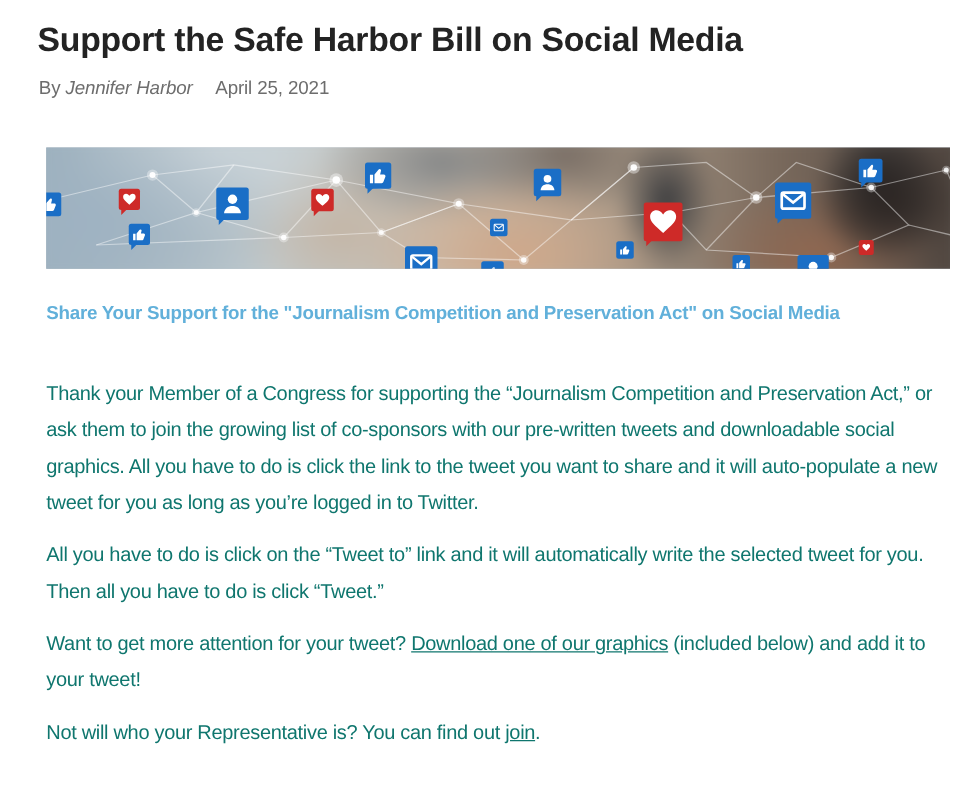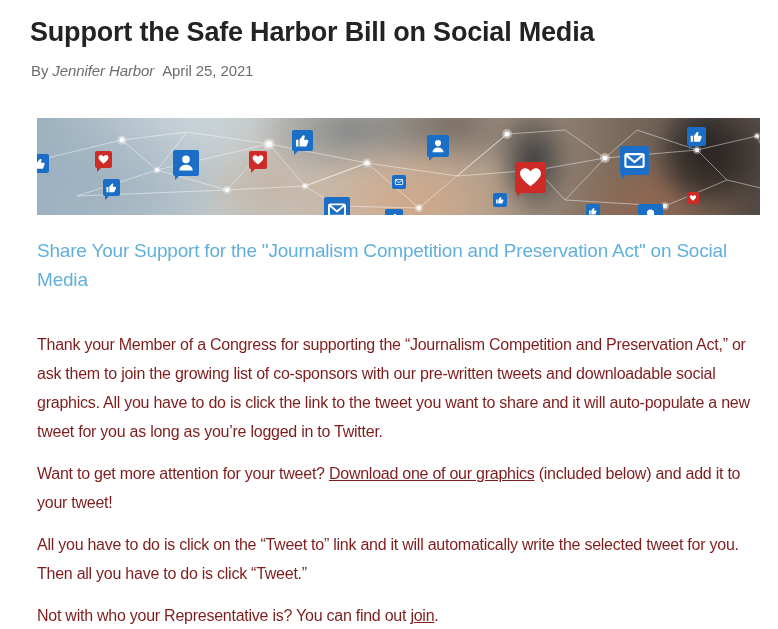--- a/index.html
+++ b/index.html
@@ -20,21 +20,21 @@
     letter-spacing: -0.2px;
     color: #232323;
   }
   .byline {
     margin: 14px 30px 0 31px;
     font-size: 15px;
     color: #6d6d6d;
     letter-spacing: -0.1px;
   }
   .byline .author { font-style: italic; margin-left: 4px; }
-  .byline .date { margin-left: 8px; }
+  .byline .date { margin-left: 18px; }
 
   
   .hero {
     position: relative;
     margin: 39px 0 0 37px;
     width: 723px;
     height: 97px;
     overflow: hidden;
     background: #aab6bf;
   }
@@ -74,36 +74,36 @@
     bottom: -4px;
     width: 0; height: 0;
     border-top: 5px solid currentColor;
     border-right: 5px solid transparent;
   }
 
   
   .section-heading {
     margin: 21px 30px 0 37px;
     width: 710px;
-    font-size: 19px;
-    font-weight: normal;
+    font-size: 15px;
+    font-weight: bold;
     line-height: 29px;
     letter-spacing: -0.2px;
     color: #61b0da;
   }
   .article-body {
     margin: 36px 18px 0 37px;
     width: 723px;
   }
   .article-body p {
     margin: 0 0 13px 0;
     font-size: 16px;
     line-height: 29px;
     letter-spacing: -0.25px;
-    color: #7f1d1d;
+    color: #0f766e;
   }
   .inline-link {
     color: inherit;
     text-decoration: underline;
     cursor: pointer;
   }
 </style>
 </head>
 <body>
 
@@ -271,18 +271,18 @@
             <path fill="#fff" d="M1.6 6.4h2.1V12H1.6zM4.6 12h4.7c.6 0 1.1-.4 1.2-.9l1.3-3.4c.2-.7-.3-1.4-1-1.4H8.3l.6-2.5c.1-.6-.3-1.1-.9-1.1-.3 0-.6.2-.8.4L4.6 6.2z"></path>
           </svg>
         </div>
       </div>
   </div>
 
   <h2 class="section-heading">Share Your Support for the "Journalism Competition and Preservation Act" on Social Media</h2>
 
   <div class="article-body">
       <p><span>Thank your Member of a Congress for supporting the “Journalism Competition and Preservation Act,” or ask them to join the growing list of co-sponsors with our pre-written tweets and downloadable social graphics. All you have to do is click the link to the tweet you want to share and it will auto-populate a new tweet for you as long as you’re logged in to Twitter.</span></p>
+      <p><span>All you have to do is click on the “Tweet to” link and it will automatically write the selected tweet for you. Then all you have to do is click “Tweet.”</span></p>
       <p><span>Want to get more attention for your tweet? </span><a href="#" class="inline-link">Download one of our graphics</a><span> (included below) and add it to your tweet!</span></p>
-      <p><span>All you have to do is click on the “Tweet to” link and it will automatically write the selected tweet for you. Then all you have to do is click “Tweet.”</span></p>
-      <p><span>Not with who your Representative is? You can find out </span><a href="#" class="inline-link">join</a><span>.</span></p>
+      <p><span>Not will who your Representative is? You can find out </span><a href="#" class="inline-link">join</a><span>.</span></p>
     </div>
 
 </div>
 
 </body></html>

